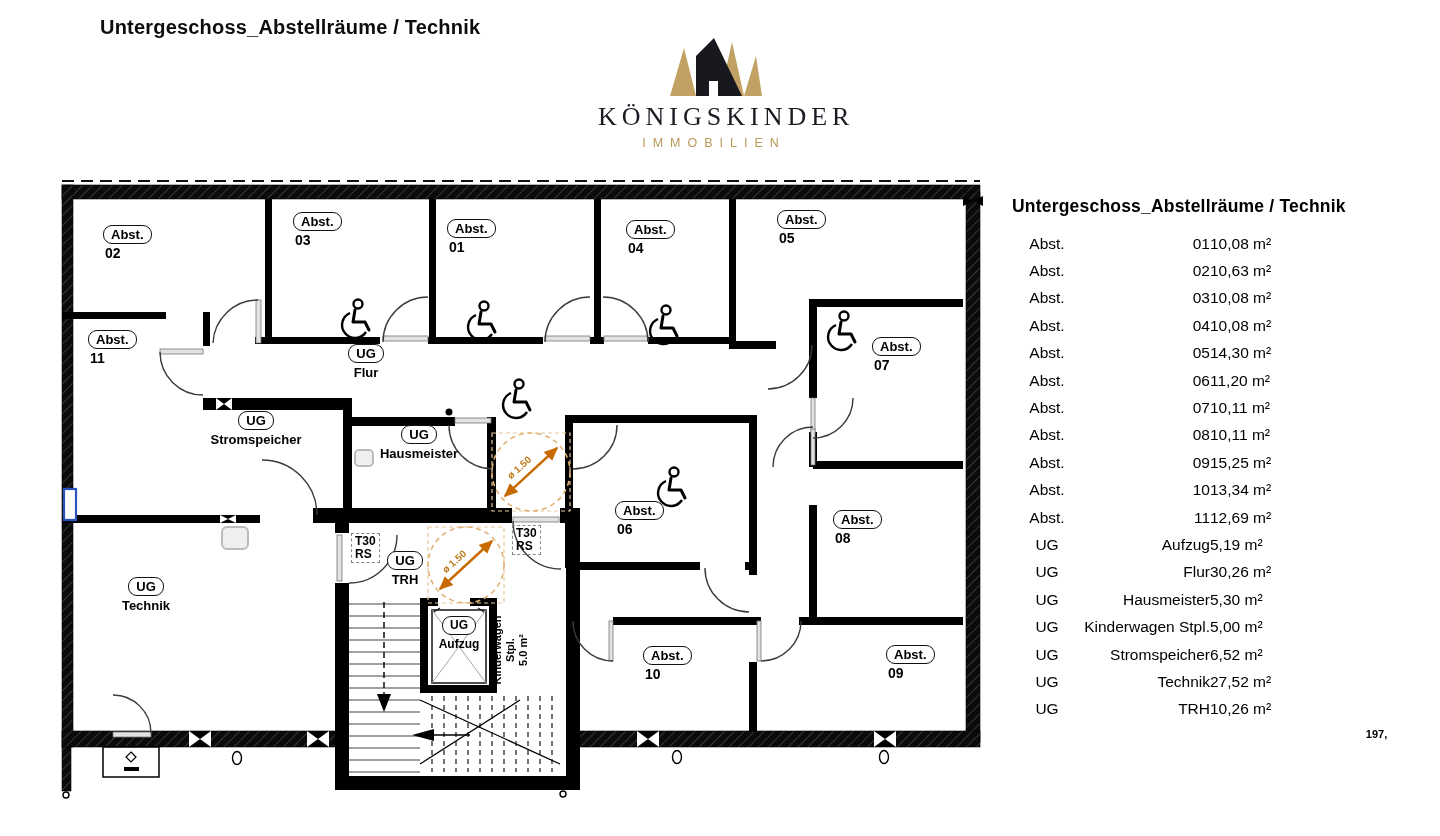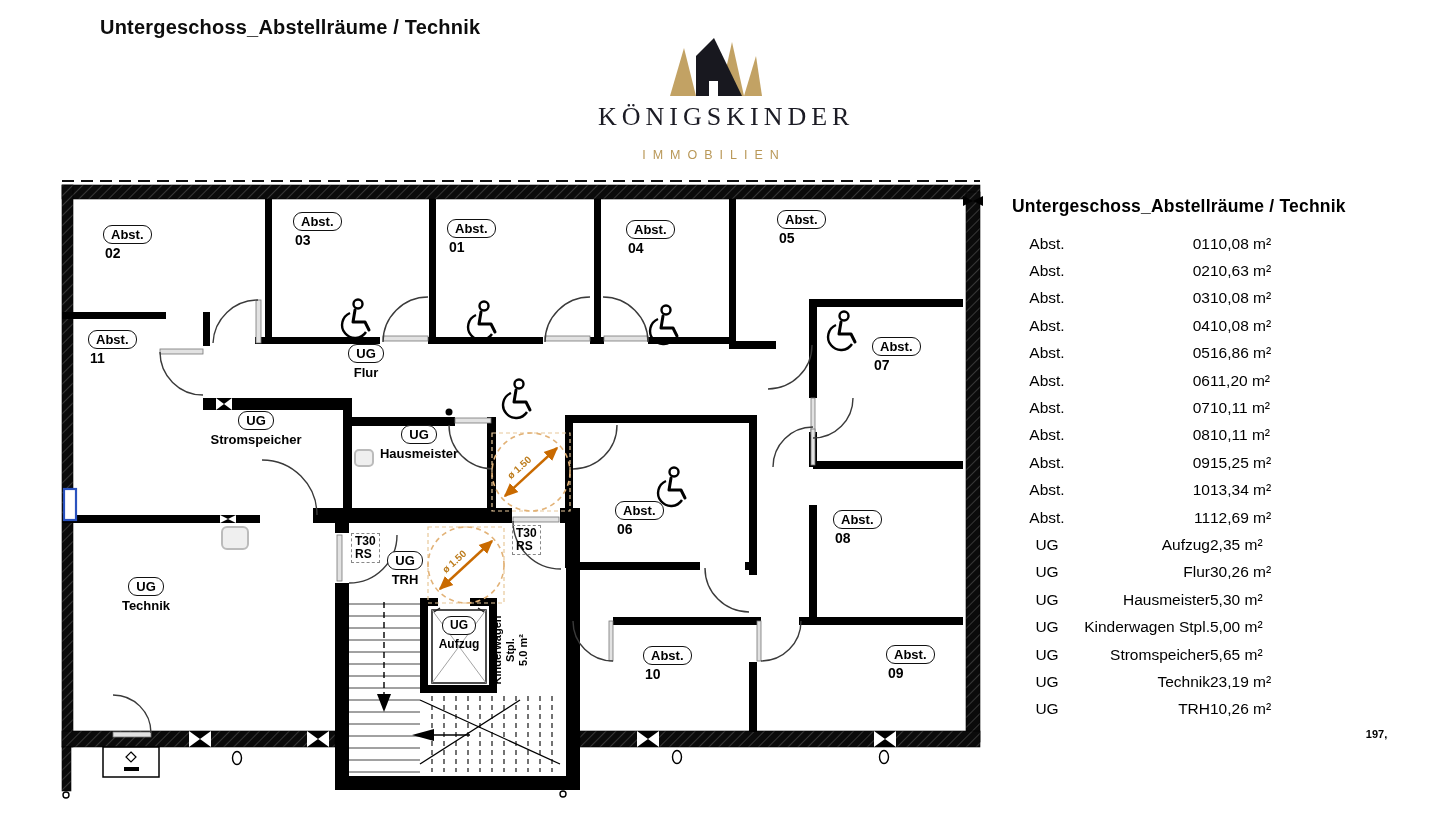--- a/index.html
+++ b/index.html
@@ -6,21 +6,21 @@
   #stage{position:relative;width:1388px;height:836px;background:#fff;overflow:hidden;
          font-family:"Liberation Sans",sans-serif;color:#000;}
   
   #page-title{position:absolute;left:100px;top:16px;font-size:20px;font-weight:700;
               letter-spacing:.2px;color:#0d0d0d;}
   
   #logo{position:absolute;left:598px;top:34px;width:232px;text-align:center;}
   #logo .crown{display:block;margin:0 auto;}
   #logo .brand{font-family:"Liberation Serif",serif;font-size:26px;letter-spacing:5px;
                color:#1b1b24;margin-top:4px;white-space:nowrap;}
-  #logo .sub{font-size:12.5px;letter-spacing:7px;color:#b99858;margin-top:16px;}
+  #logo .sub{font-size:12.5px;letter-spacing:7px;color:#b99858;margin-top:4px;}
   
   #plan-svg{position:absolute;left:0;top:0;}
   #plan-labels{position:absolute;left:0;top:0;width:1440px;height:836px;pointer-events:none;}
   .rlabel{position:absolute;line-height:1;}
   .pill{display:inline-block;border:1.7px solid #111;border-radius:9px;background:#fff;
         padding:2px 7px 2px;font-size:13px;font-weight:700;line-height:13px;}
   .rnum{font-size:14px;font-weight:700;margin-top:2px;padding-left:2px;}
   .rname{font-size:13px;font-weight:700;margin-top:3px;text-align:center;}
   .ctr{text-align:center;}
   .t30{position:absolute;font-size:12px;font-weight:700;line-height:13px;
@@ -402,21 +402,21 @@
         <span class="c3">10,08 m²</span>
       </div>
     <div class="lr">
         <span class="c1">Abst.</span>
         <span class="c2">04</span>
         <span class="c3">10,08 m²</span>
       </div>
     <div class="lr">
         <span class="c1">Abst.</span>
         <span class="c2">05</span>
-        <span class="c3">16,86 m²</span>
+        <span class="c3">14,30 m²</span>
       </div>
     <div class="lr">
         <span class="c1">Abst.</span>
         <span class="c2">06</span>
         <span class="c3">11,20 m²</span>
       </div>
     <div class="lr">
         <span class="c1">Abst.</span>
         <span class="c2">07</span>
         <span class="c3">10,11 m²</span>
@@ -437,46 +437,46 @@
         <span class="c3">13,34 m²</span>
       </div>
     <div class="lr">
         <span class="c1">Abst.</span>
         <span class="c2">11</span>
         <span class="c3">12,69 m²</span>
       </div>
     <div class="lr">
         <span class="c1">UG</span>
         <span class="c2">Aufzug</span>
-        <span class="c3">2,35 m²</span>
+        <span class="c3">5,19 m²</span>
       </div>
     <div class="lr">
         <span class="c1">UG</span>
         <span class="c2">Flur</span>
         <span class="c3">30,26 m²</span>
       </div>
     <div class="lr">
         <span class="c1">UG</span>
         <span class="c2">Hausmeister</span>
         <span class="c3">5,30 m²</span>
       </div>
     <div class="lr">
         <span class="c1">UG</span>
         <span class="c2">Kinderwagen Stpl.</span>
         <span class="c3">5,00 m²</span>
       </div>
     <div class="lr">
         <span class="c1">UG</span>
         <span class="c2">Stromspeicher</span>
-        <span class="c3">5,65 m²</span>
+        <span class="c3">6,52 m²</span>
       </div>
     <div class="lr">
         <span class="c1">UG</span>
         <span class="c2">Technik</span>
-        <span class="c3">23,19 m²</span>
+        <span class="c3">27,52 m²</span>
       </div>
     <div class="lr">
         <span class="c1">UG</span>
         <span class="c2">TRH</span>
         <span class="c3">10,26 m²</span>
       </div>
     <div id="legend-total">197,13 m²</div>
   </div>
 
 </div>

